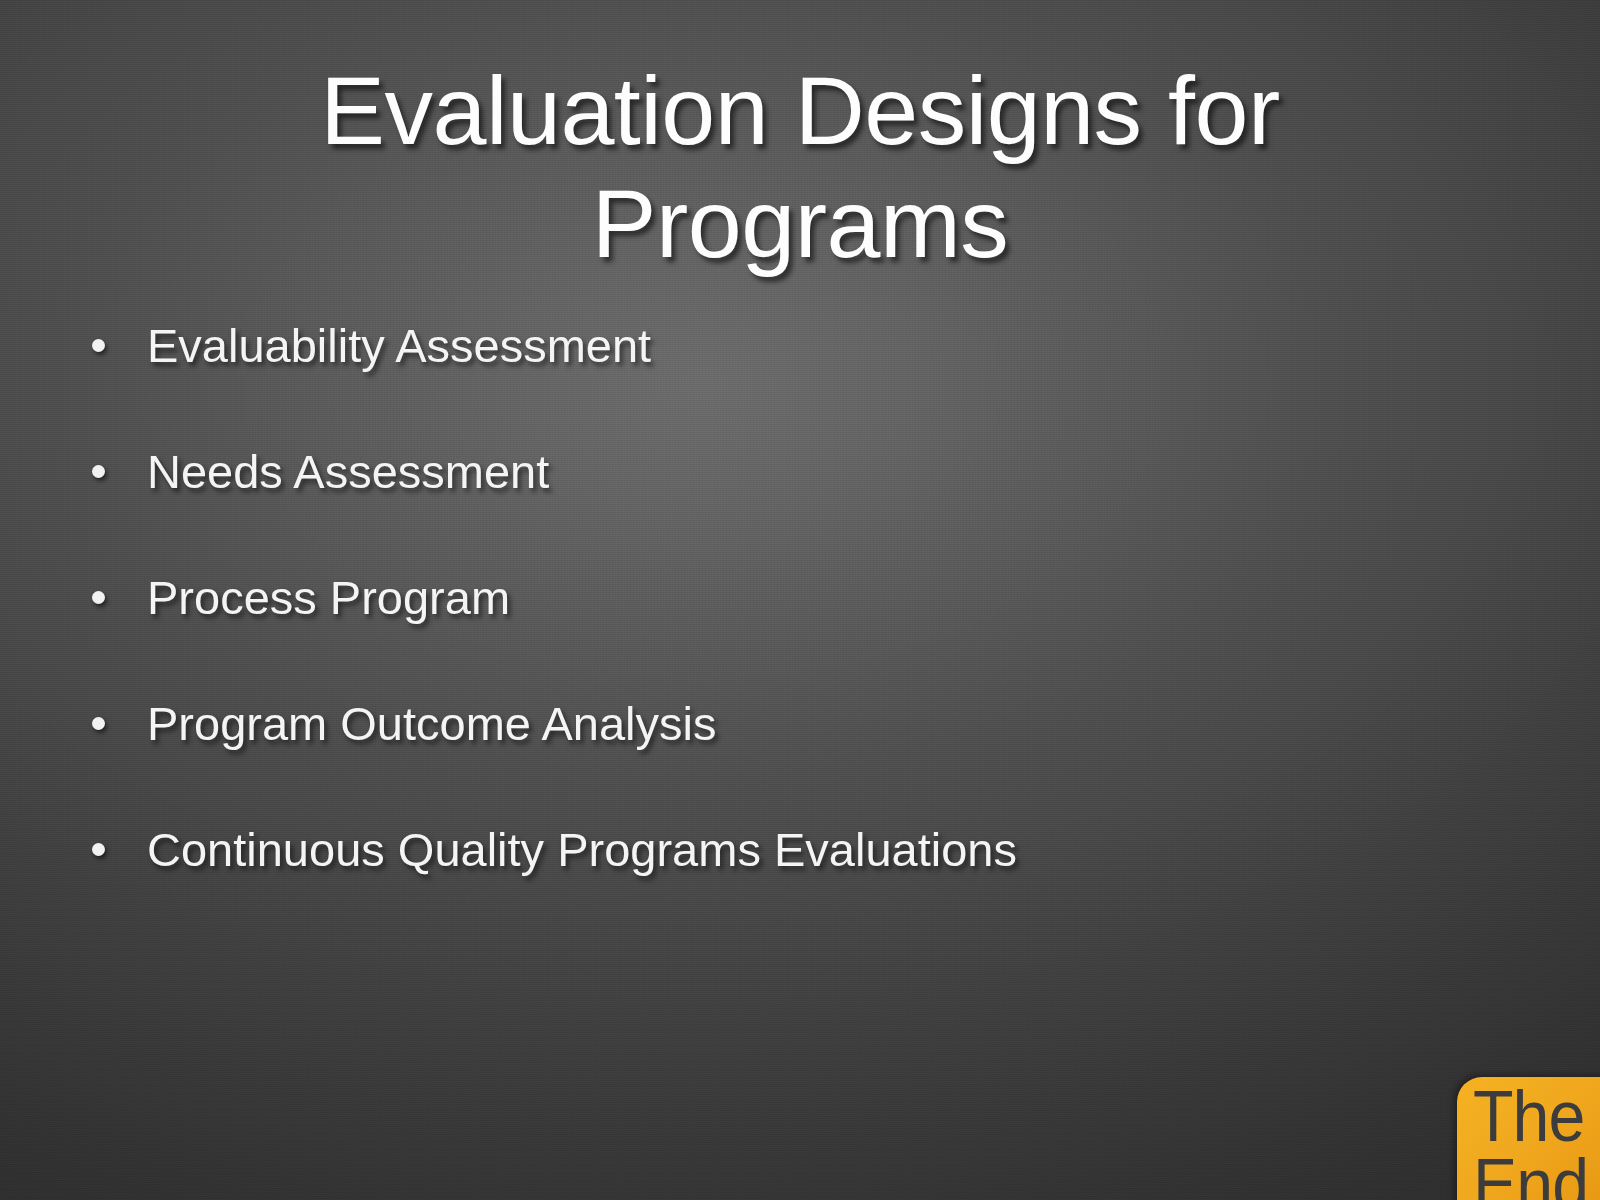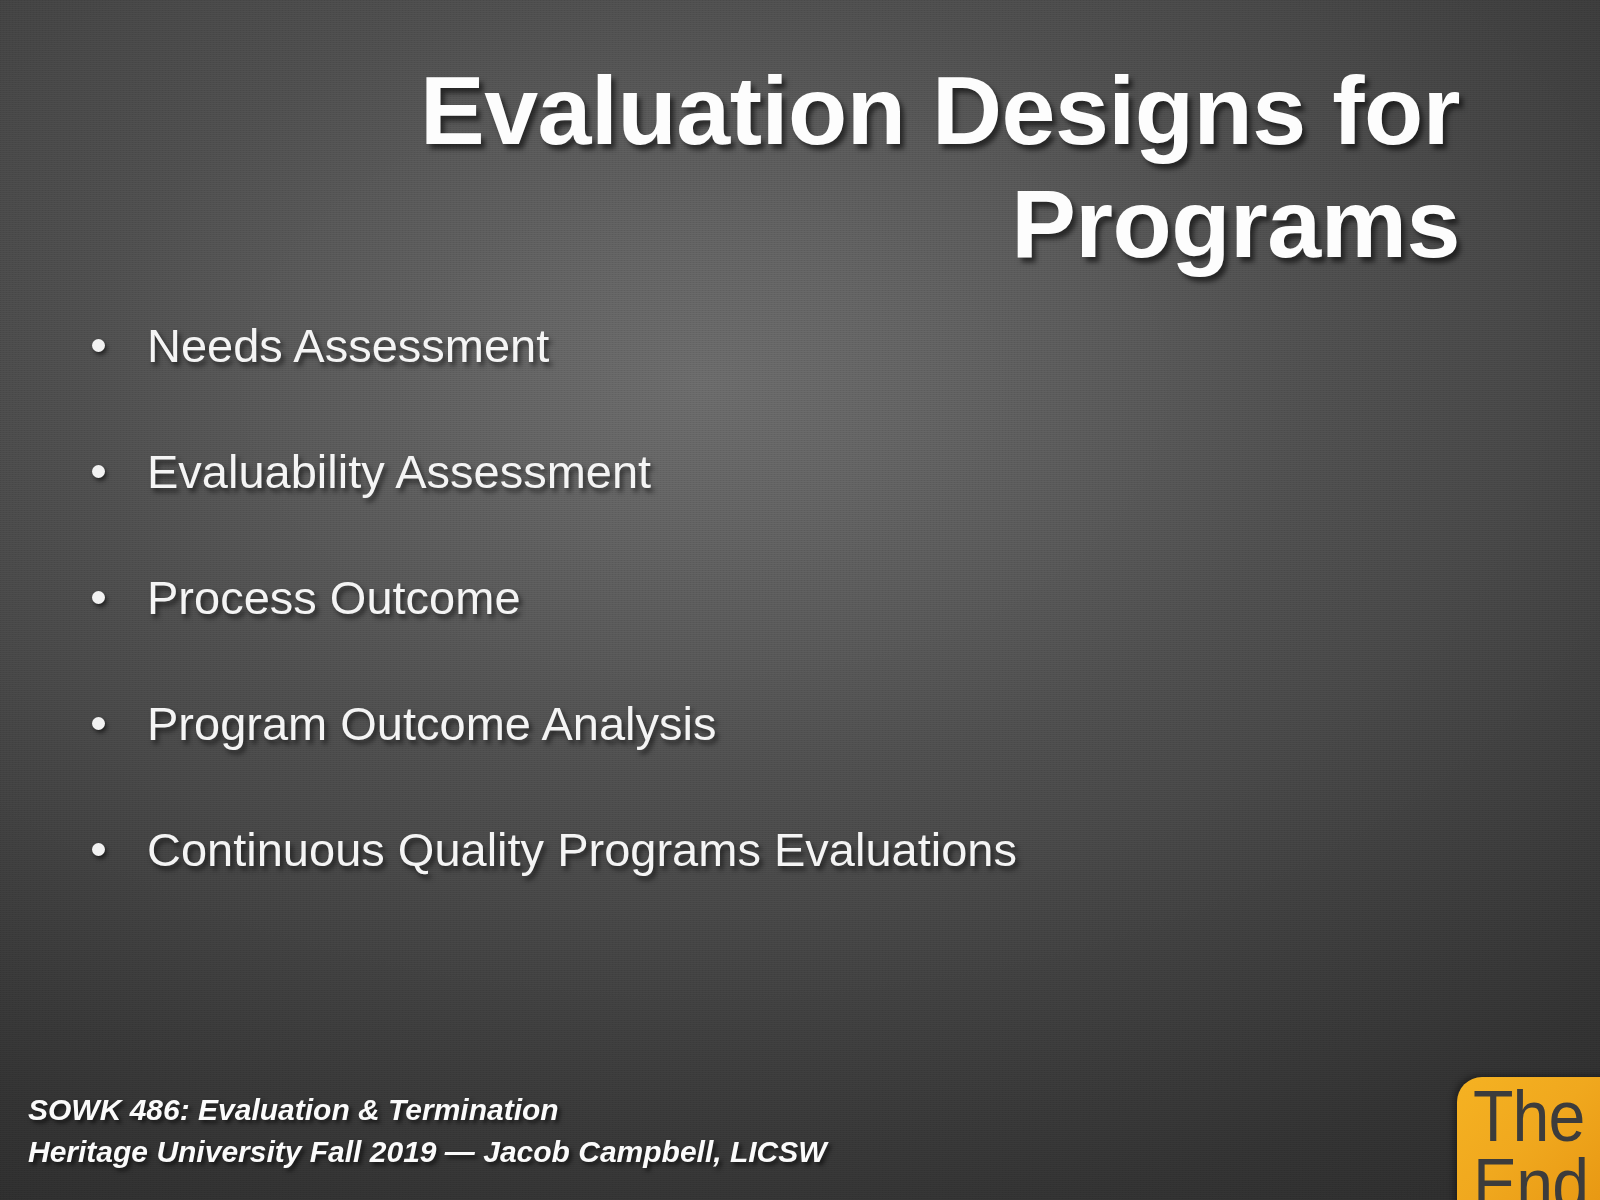--- a/index.html
+++ b/index.html
@@ -38,23 +38,23 @@
       repeating-linear-gradient(0deg, rgba(255,255,255,0.9) 0px, rgba(255,255,255,0.9) 1px, rgba(0,0,0,0) 1px, rgba(0,0,0,0) 2px),
       repeating-linear-gradient(90deg, rgba(0,0,0,0.9) 0px, rgba(0,0,0,0.9) 1px, rgba(255,255,255,0) 1px, rgba(255,255,255,0) 3px);
     mix-blend-mode: overlay;
   }
 
   #title {
     position: absolute;
     left: 140px;
     top: 38px;
     width: 1320px;
-    text-align: right;
+    text-align: center;
     font-size: 97px;
-    font-weight: bold;
+    font-weight: normal;
     line-height: 1.17;
     letter-spacing: -0.5px;
     color: #fdfdfd;
     text-shadow: 4px 5px 5px rgba(0,0,0,0.55);
     white-space: pre-line;
     margin-top: 16px;
   }
 
   #bullets {
     position: absolute;
@@ -138,49 +138,45 @@
 
   <div id="noise"></div>
 
   <h1 id="title">Evaluation Designs for
 Programs</h1>
 
   <div id="bullets">
 
     <div class="bullet-row">
       <span class="bullet-dot"></span>
+      <span class="bullet-text">Evaluability Assessment</span>
+    </div>
+
+    <div class="bullet-row">
+      <span class="bullet-dot"></span>
       <span class="bullet-text">Needs Assessment</span>
     </div>
 
     <div class="bullet-row">
       <span class="bullet-dot"></span>
-      <span class="bullet-text">Evaluability Assessment</span>
-    </div>
-
-    <div class="bullet-row">
-      <span class="bullet-dot"></span>
-      <span class="bullet-text">Process Outcome</span>
+      <span class="bullet-text">Process Program</span>
     </div>
 
     <div class="bullet-row">
       <span class="bullet-dot"></span>
       <span class="bullet-text">Program Outcome Analysis</span>
     </div>
 
     <div class="bullet-row">
       <span class="bullet-dot"></span>
       <span class="bullet-text">Continuous Quality Programs Evaluations</span>
     </div>
 
 
   </div>
 
-  <div id="footer">
-    <div>SOWK 486: Evaluation &amp; Termination</div>
-    <div>Heritage University Fall 2019 — Jacob Campbell, LICSW</div>
-  </div>
 
   <div id="end-badge">
     <span class="badge-text">The
 End</span>
   </div>
 
 </div>
 
 </body></html>

